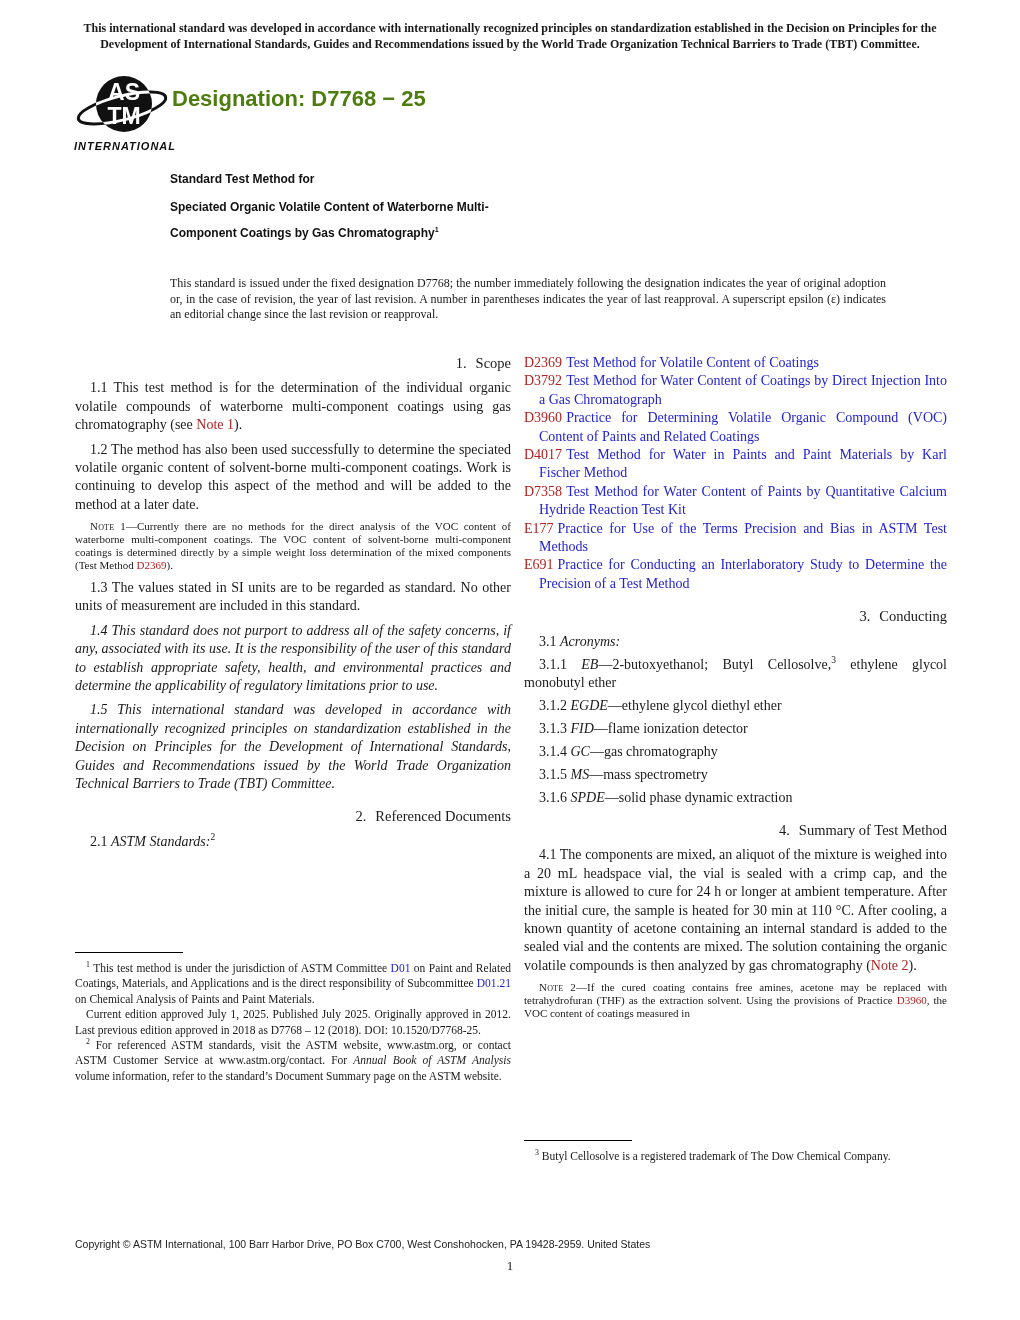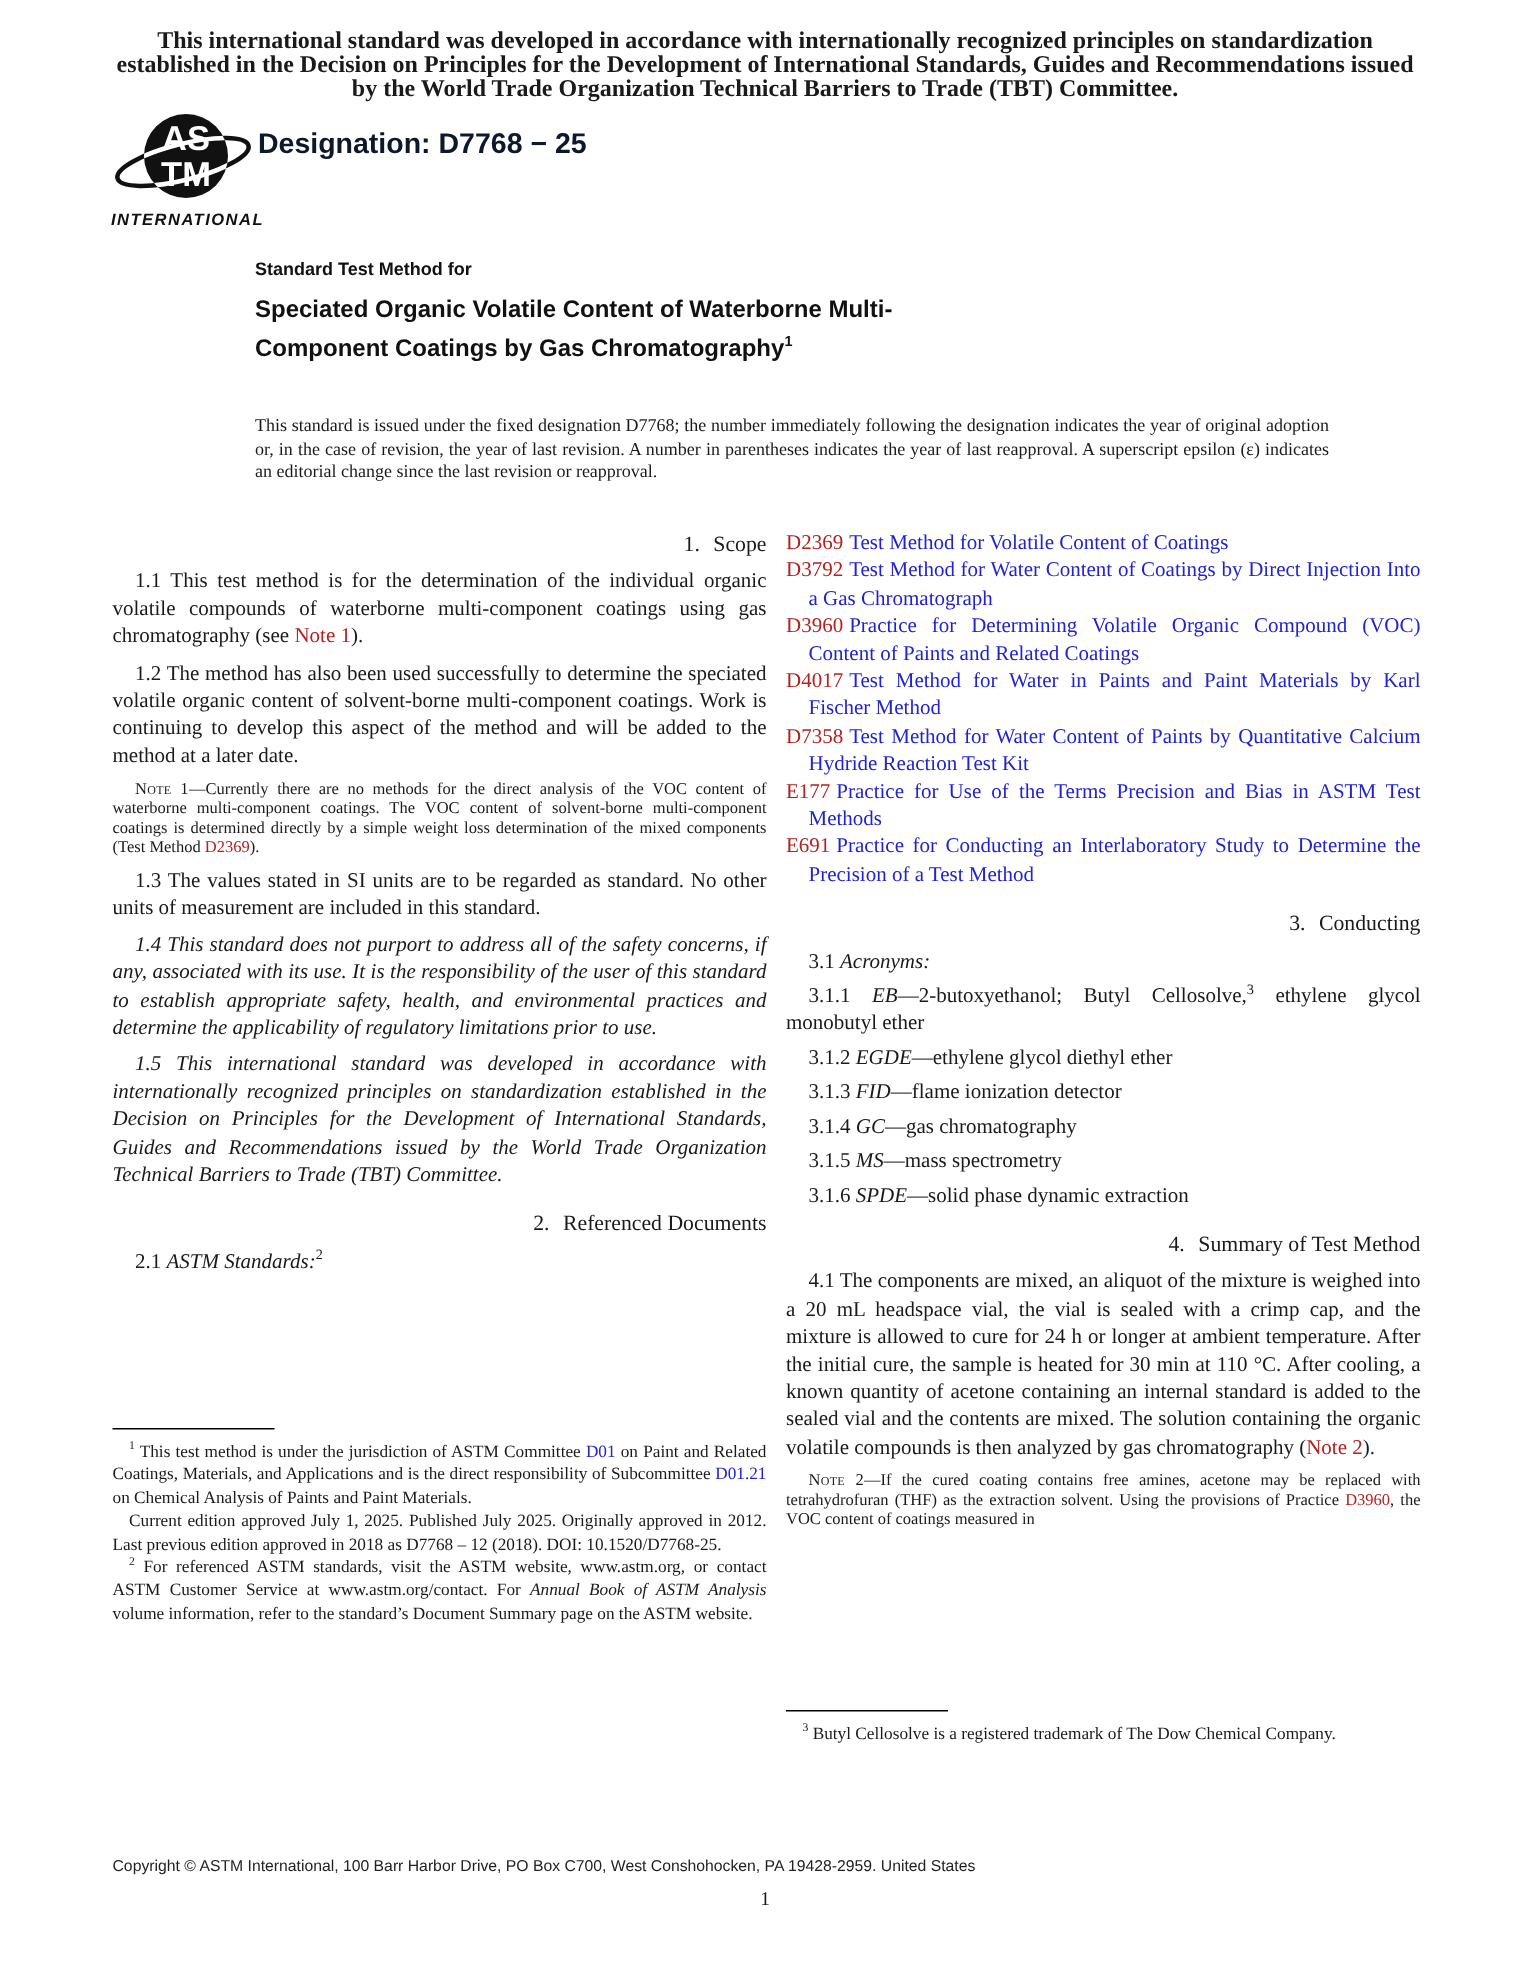--- a/index.html
+++ b/index.html
@@ -3,34 +3,34 @@
 <meta charset="utf-8">
 <style>
   html,body { margin:0; padding:0; }
   body {
     width:1020px; height:1320px; background:#ffffff; position:relative;
     font-family:"Liberation Serif", serif; color:#1a1a1a;
     -webkit-font-smoothing:antialiased;
   }
   .disclaimer {
     position:absolute; left:72px; top:20px; width:876px;
-    font-size:16px; line-height:16px; font-weight:bold; text-align:center;
+    font-size:12px; line-height:16px; font-weight:bold; text-align:center;
   }
   .logo { position:absolute; left:74px; top:72px; width:190px; }
   .logo .caption {
     font-family:"Liberation Sans", sans-serif; font-weight:bold; font-style:italic;
     font-size:11px; letter-spacing:1px; color:#111; margin-top:-2px;
   }
   .designation {
     position:absolute; left:172px; top:86px;
-    font-family:"Liberation Sans", sans-serif; font-weight:bold; font-size:19px; color:#0f172a;
+    font-family:"Liberation Sans", sans-serif; font-weight:bold; font-size:22px; color:#4d7c0f;
   }
   .title-block { position:absolute; left:170px; top:172px; width:740px; font-family:"Liberation Sans", sans-serif; font-weight:bold; color:#111; }
   .title-line1 { font-size:12px; margin-bottom:8px; }
-  .title-main  { font-size:16px; line-height:26px; }
+  .title-main  { font-size:12px; line-height:26px; }
   .title-main sup { font-size:60%; }
   .issued {
     position:absolute; left:170px; top:276px; width:716px;
     font-size:12px; line-height:15.5px; text-align:justify;
   }
   .col { position:absolute; top:352px; font-size:14px; line-height:18.4px; text-align:justify; }
   .col-left  { left:75px;  width:436px; }
   .col-right { left:524px; width:423px; }
   h2.sec { font-size:14.5px; font-weight:normal; margin:14px 0 7px 0; text-align:right; }
   .col > :first-child { margin-top:2px; }

